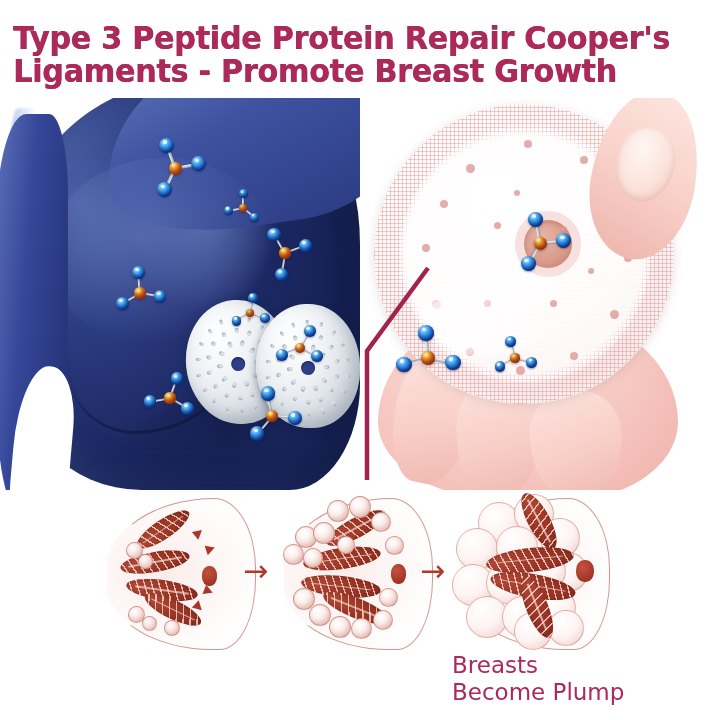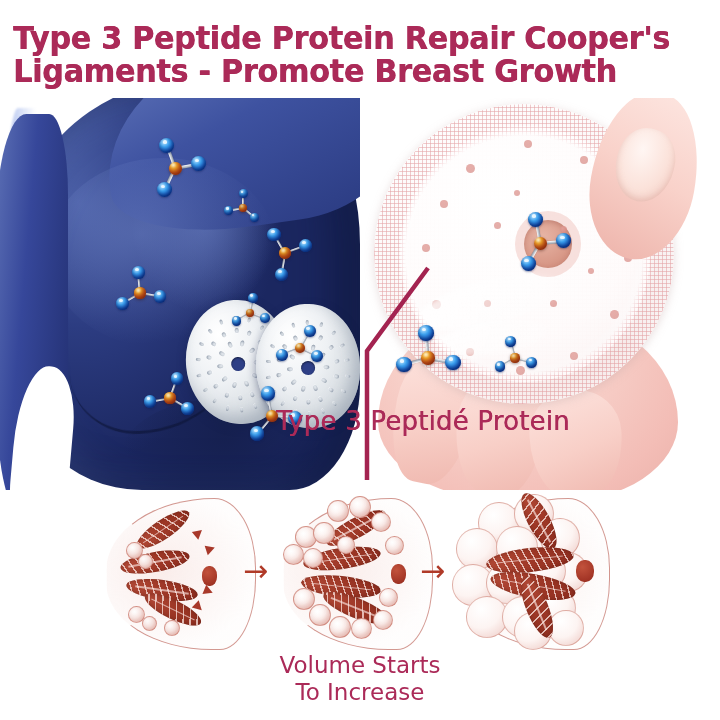--- a/index.html
+++ b/index.html
@@ -692,21 +692,20 @@
           <div class="atom blue" style="left: -9.87239px; top: -22.0912px; width: 10.8px; height: 10.8px;"></div>
           <div class="bond" style="left: 0px; top: -1.5px; width: 17.28px; transform: rotate(15deg); height: 2px;"></div>
           <div class="atom blue" style="left: 11.2912px; top: -0.927607px; width: 10.8px; height: 10.8px;"></div>
           <div class="bond" style="left: 0px; top: -1.5px; width: 17.28px; transform: rotate(150deg); height: 2px;"></div>
           <div class="atom blue" style="left: -20.3649px; top: 3.24px; width: 10.8px; height: 10.8px;"></div>
           <div class="atom center" style="left: -4.68px; top: -4.68px; width: 9.36px; height: 9.36px;"></div>
         </div>
       </div>
   </div>
 
-  <div class="caption-callout">Type 3 Peptidé Protein</div>
 
   <div class="steps">
 
     <div class="step s1">
       <div class="step-fig" id="fig1">
         <div class="breast-outline"></div>
       <div class="lobule" style="left: 34px; top: 28px; width: 62px; height: 19px; transform: rotate(-34deg);">
             <div class="vein"></div>
           </div>
           <div class="lobule" style="left: 22px; top: 60px; width: 70px; height: 20px; transform: rotate(-10deg);">
@@ -756,22 +755,20 @@
           <div class="bubble" style="left: 34px; top: 112px; width: 20px; height: 20px;"></div>
           <div class="bubble" style="left: 54px; top: 124px; width: 20px; height: 20px;"></div>
           <div class="bubble" style="left: 76px; top: 126px; width: 19px; height: 19px;"></div>
           <div class="bubble" style="left: 98px; top: 118px; width: 18px; height: 18px;"></div>
           <div class="bubble" style="left: 96px; top: 20px; width: 18px; height: 18px;"></div>
           <div class="bubble" style="left: 110px; top: 44px; width: 17px; height: 17px;"></div>
           <div class="bubble" style="left: 104px; top: 96px; width: 17px; height: 17px;"></div>
           <div class="bubble" style="left: 62px; top: 44px; width: 16px; height: 16px;"></div>
           <div class="nipple" style="left: 116px; top: 72px;"></div>
         </div>
-      <div class="step-label">Volume Starts
-To Increase</div>
     </div>
 
     <div class="step s3">
       <div class="step-fig" id="fig3">
         <div class="breast-outline"></div>
       <div class="bigbubble" style="left: 26px; top: 10px; width: 40px; height: 40px;"></div>
           <div class="bigbubble" style="left: 62px; top: 2px; width: 38px; height: 38px;"></div>
           <div class="bigbubble" style="left: 4px; top: 36px; width: 40px; height: 40px;"></div>
           <div class="bigbubble" style="left: 44px; top: 34px; width: 40px; height: 40px;"></div>
           <div class="bigbubble" style="left: 0px; top: 72px; width: 40px; height: 40px;"></div>
@@ -791,19 +788,21 @@
             <div class="vein"></div>
           </div>
           <div class="lobule" style="left: 38px; top: 82px; width: 86px; height: 24px; transform: rotate(10deg);">
             <div class="vein"></div>
           </div>
           <div class="lobule" style="left: 52px; top: 104px; width: 66px; height: 22px; transform: rotate(68deg);">
             <div class="vein"></div>
           </div>
           <div class="nipple" style="left: 124px; top: 68px; width: 18px; height: 22px;"></div>
         </div>
+      <div class="step-label">Breasts
+Become Plump</div>
     </div>
   </div>
 
   <div class="step-arrow a1">→</div>
   <div class="step-arrow a2">→</div>
 
 </div>
 
 </body></html>

